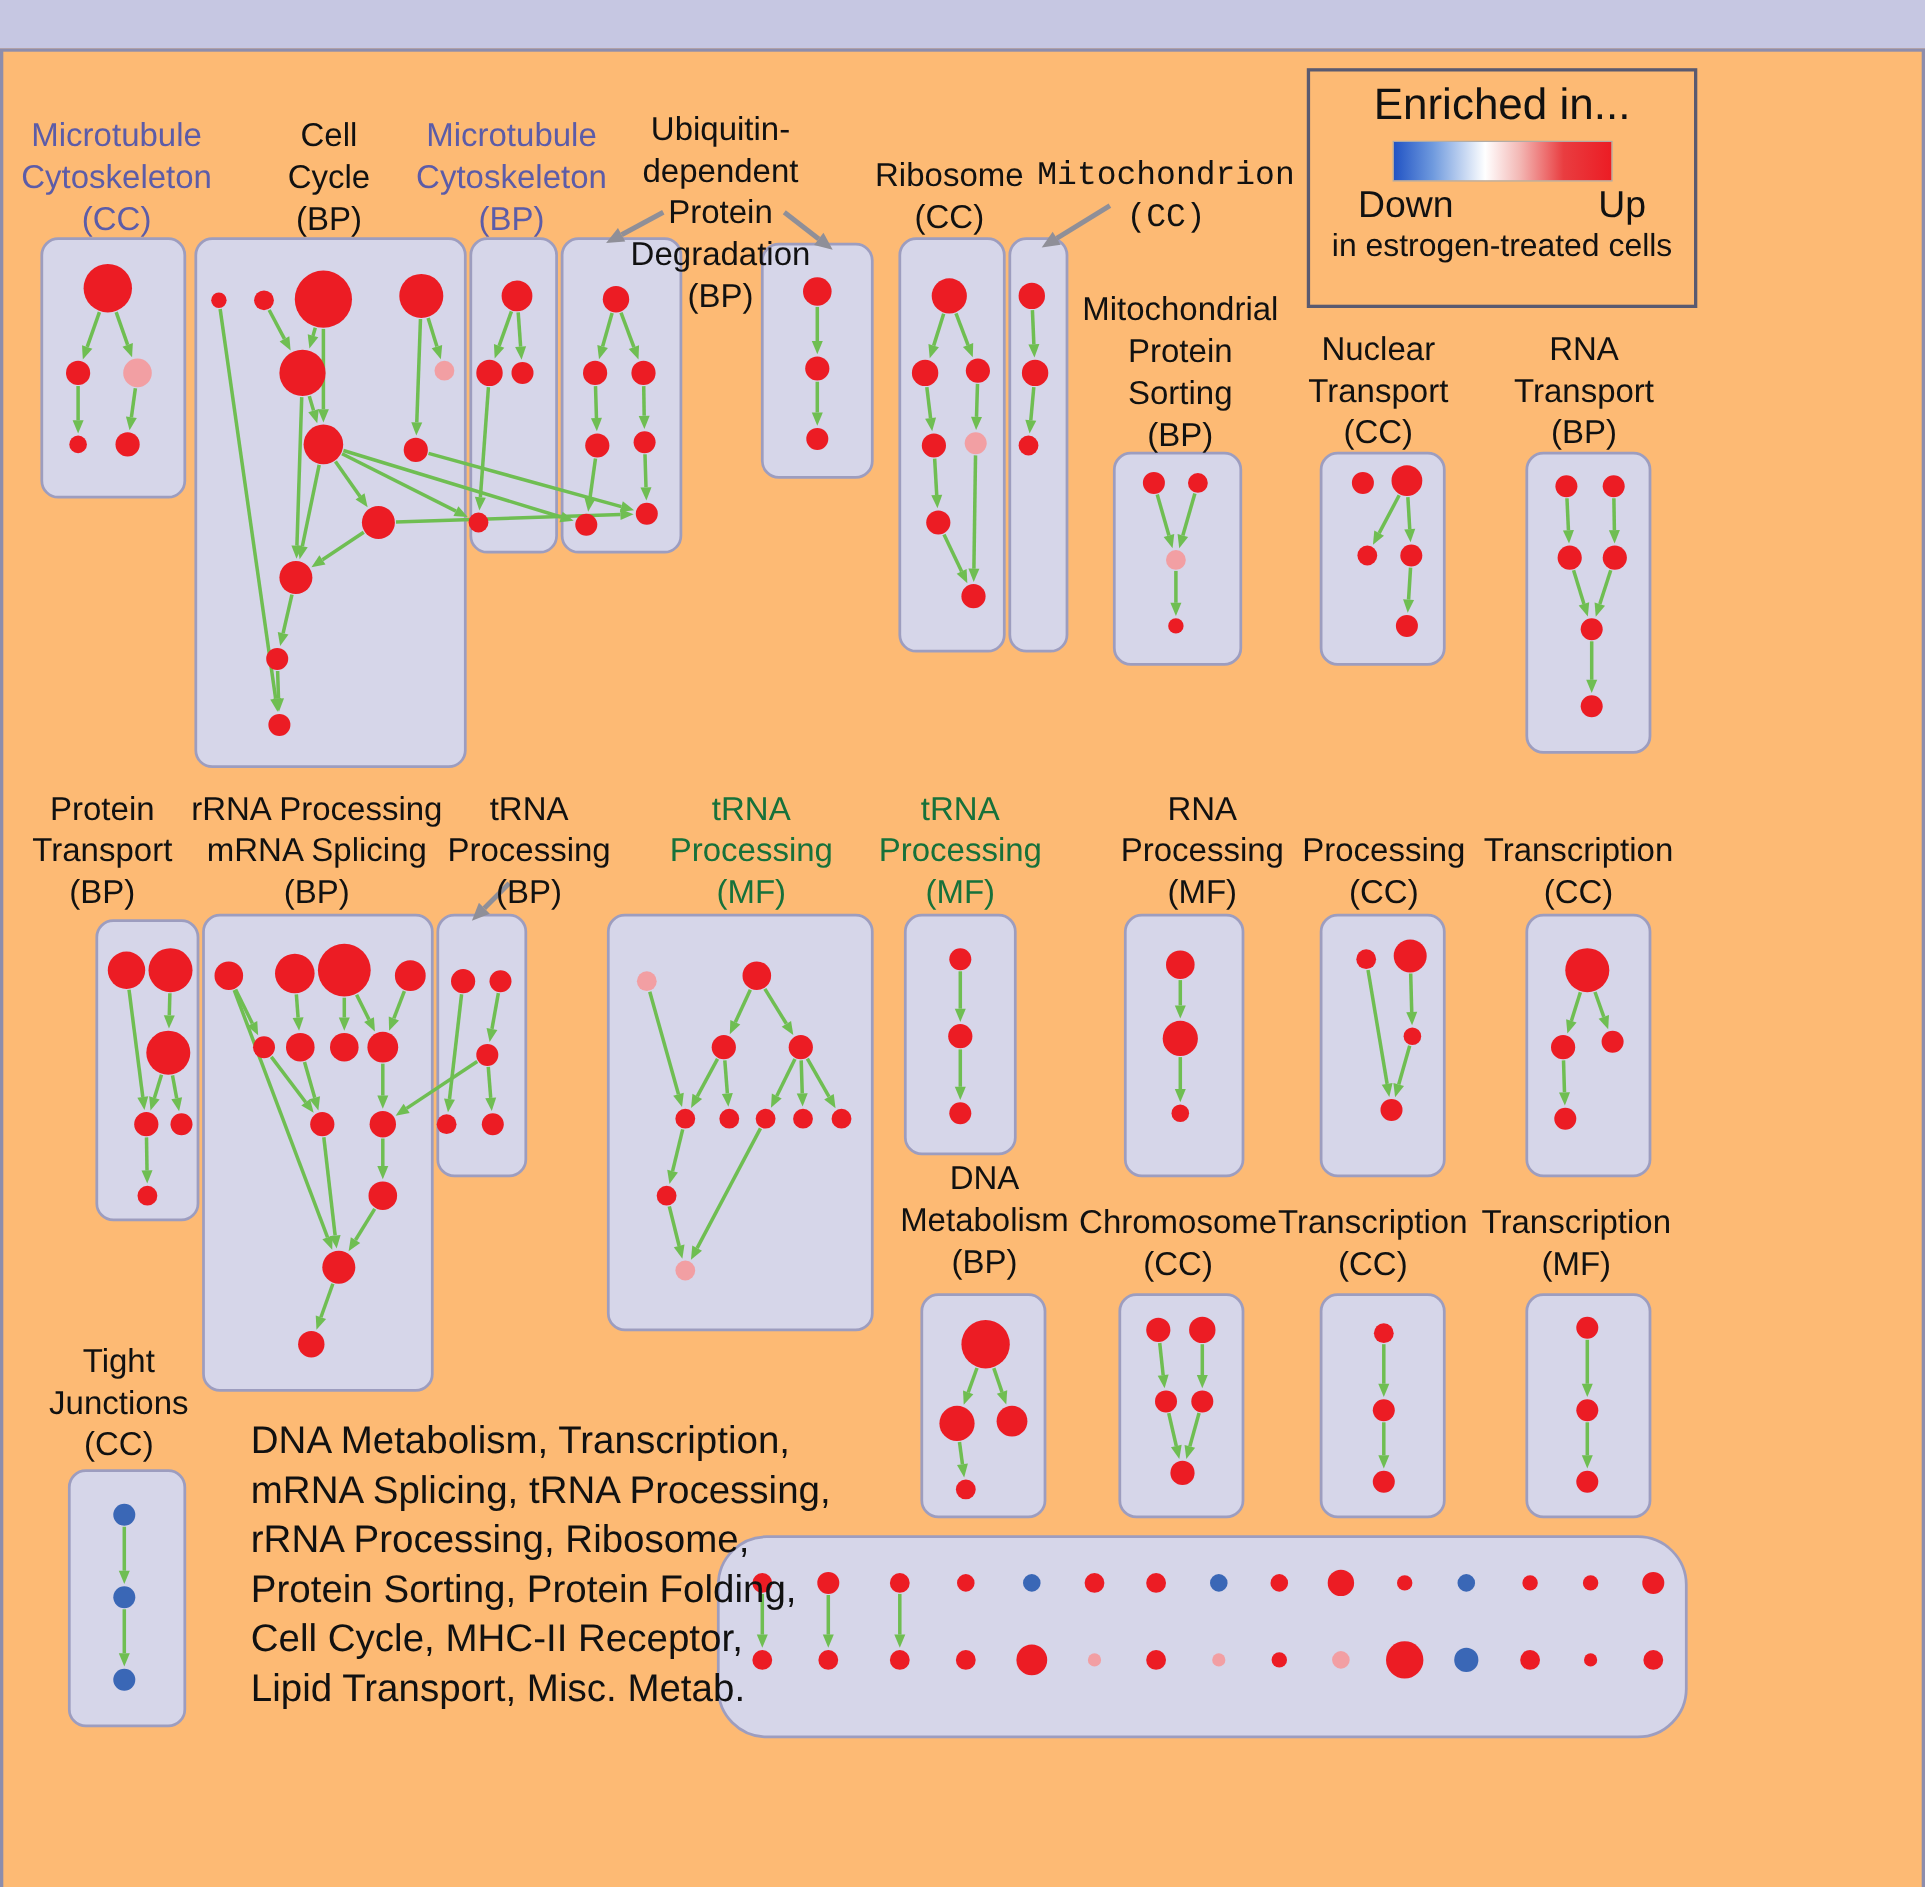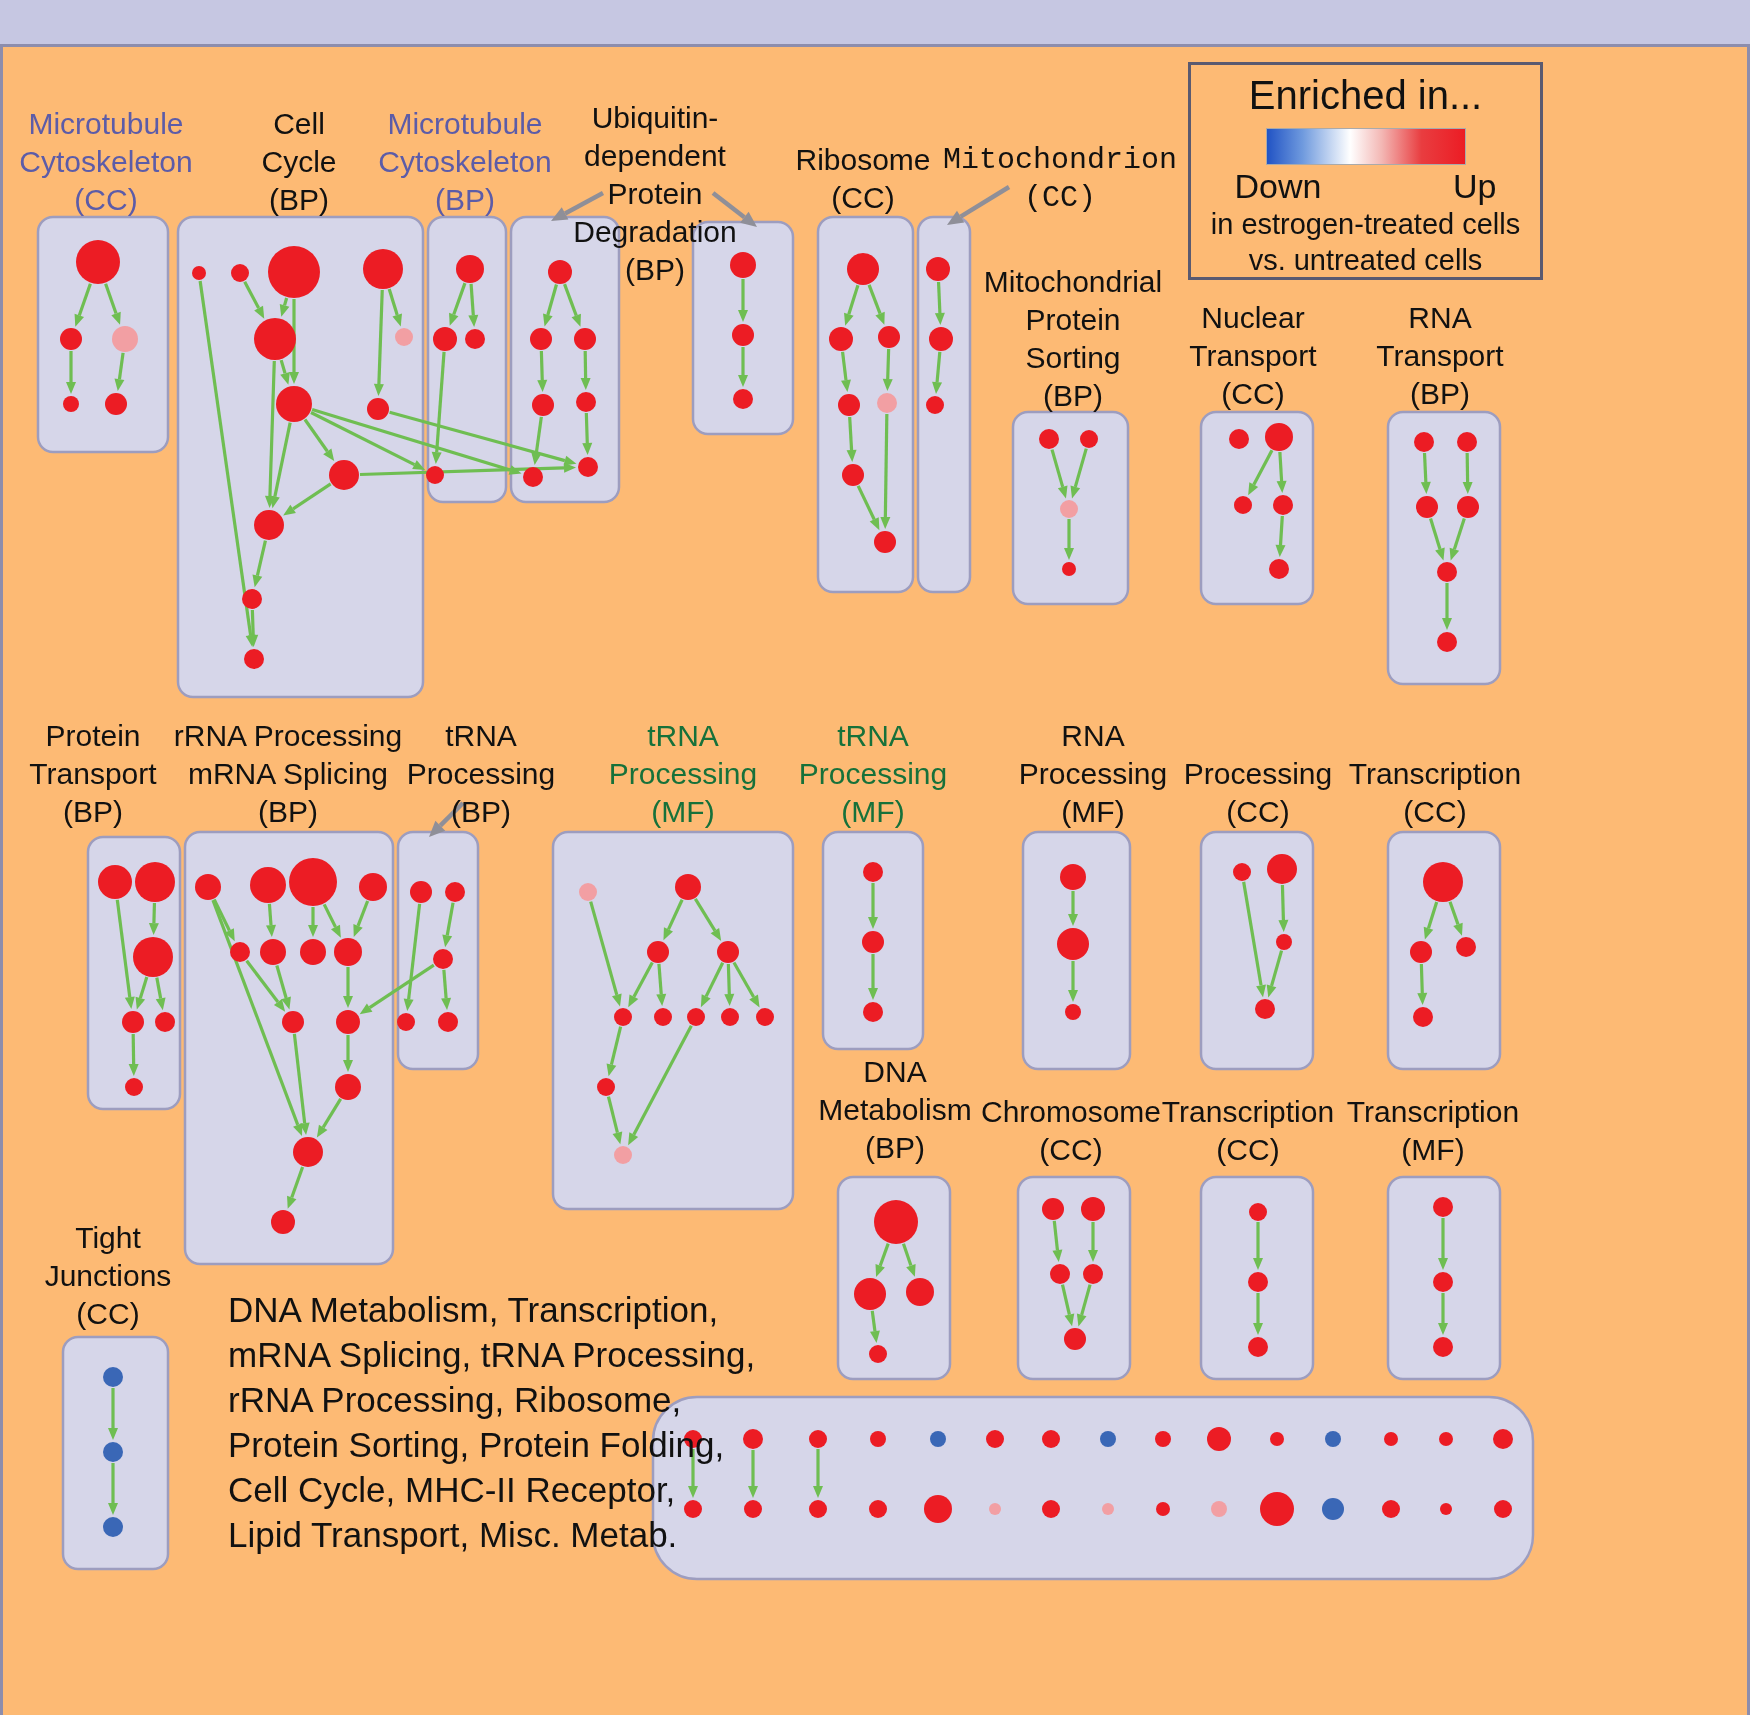--- a/index.html
+++ b/index.html
@@ -512,21 +512,20 @@
     </div>
 
   <div class="legend">
     <div class="legend-title">Enriched in...</div>
     <div class="legend-gradient"></div>
     <div class="legend-updown">
       <span>Down</span>
       <span>Up</span>
     </div>
     <div class="legend-sub">in estrogen-treated cells</div>
-    <div class="legend-sub">vs. untreated cells</div>
   </div>
 
   <div class="note">DNA Metabolism, Transcription,
 mRNA Splicing, tRNA Processing,
 rRNA Processing, Ribosome,
 Protein Sorting, Protein Folding,
 Cell Cycle, MHC-II Receptor,
 Lipid Transport, Misc. Metab.</div>
 
 </div>

